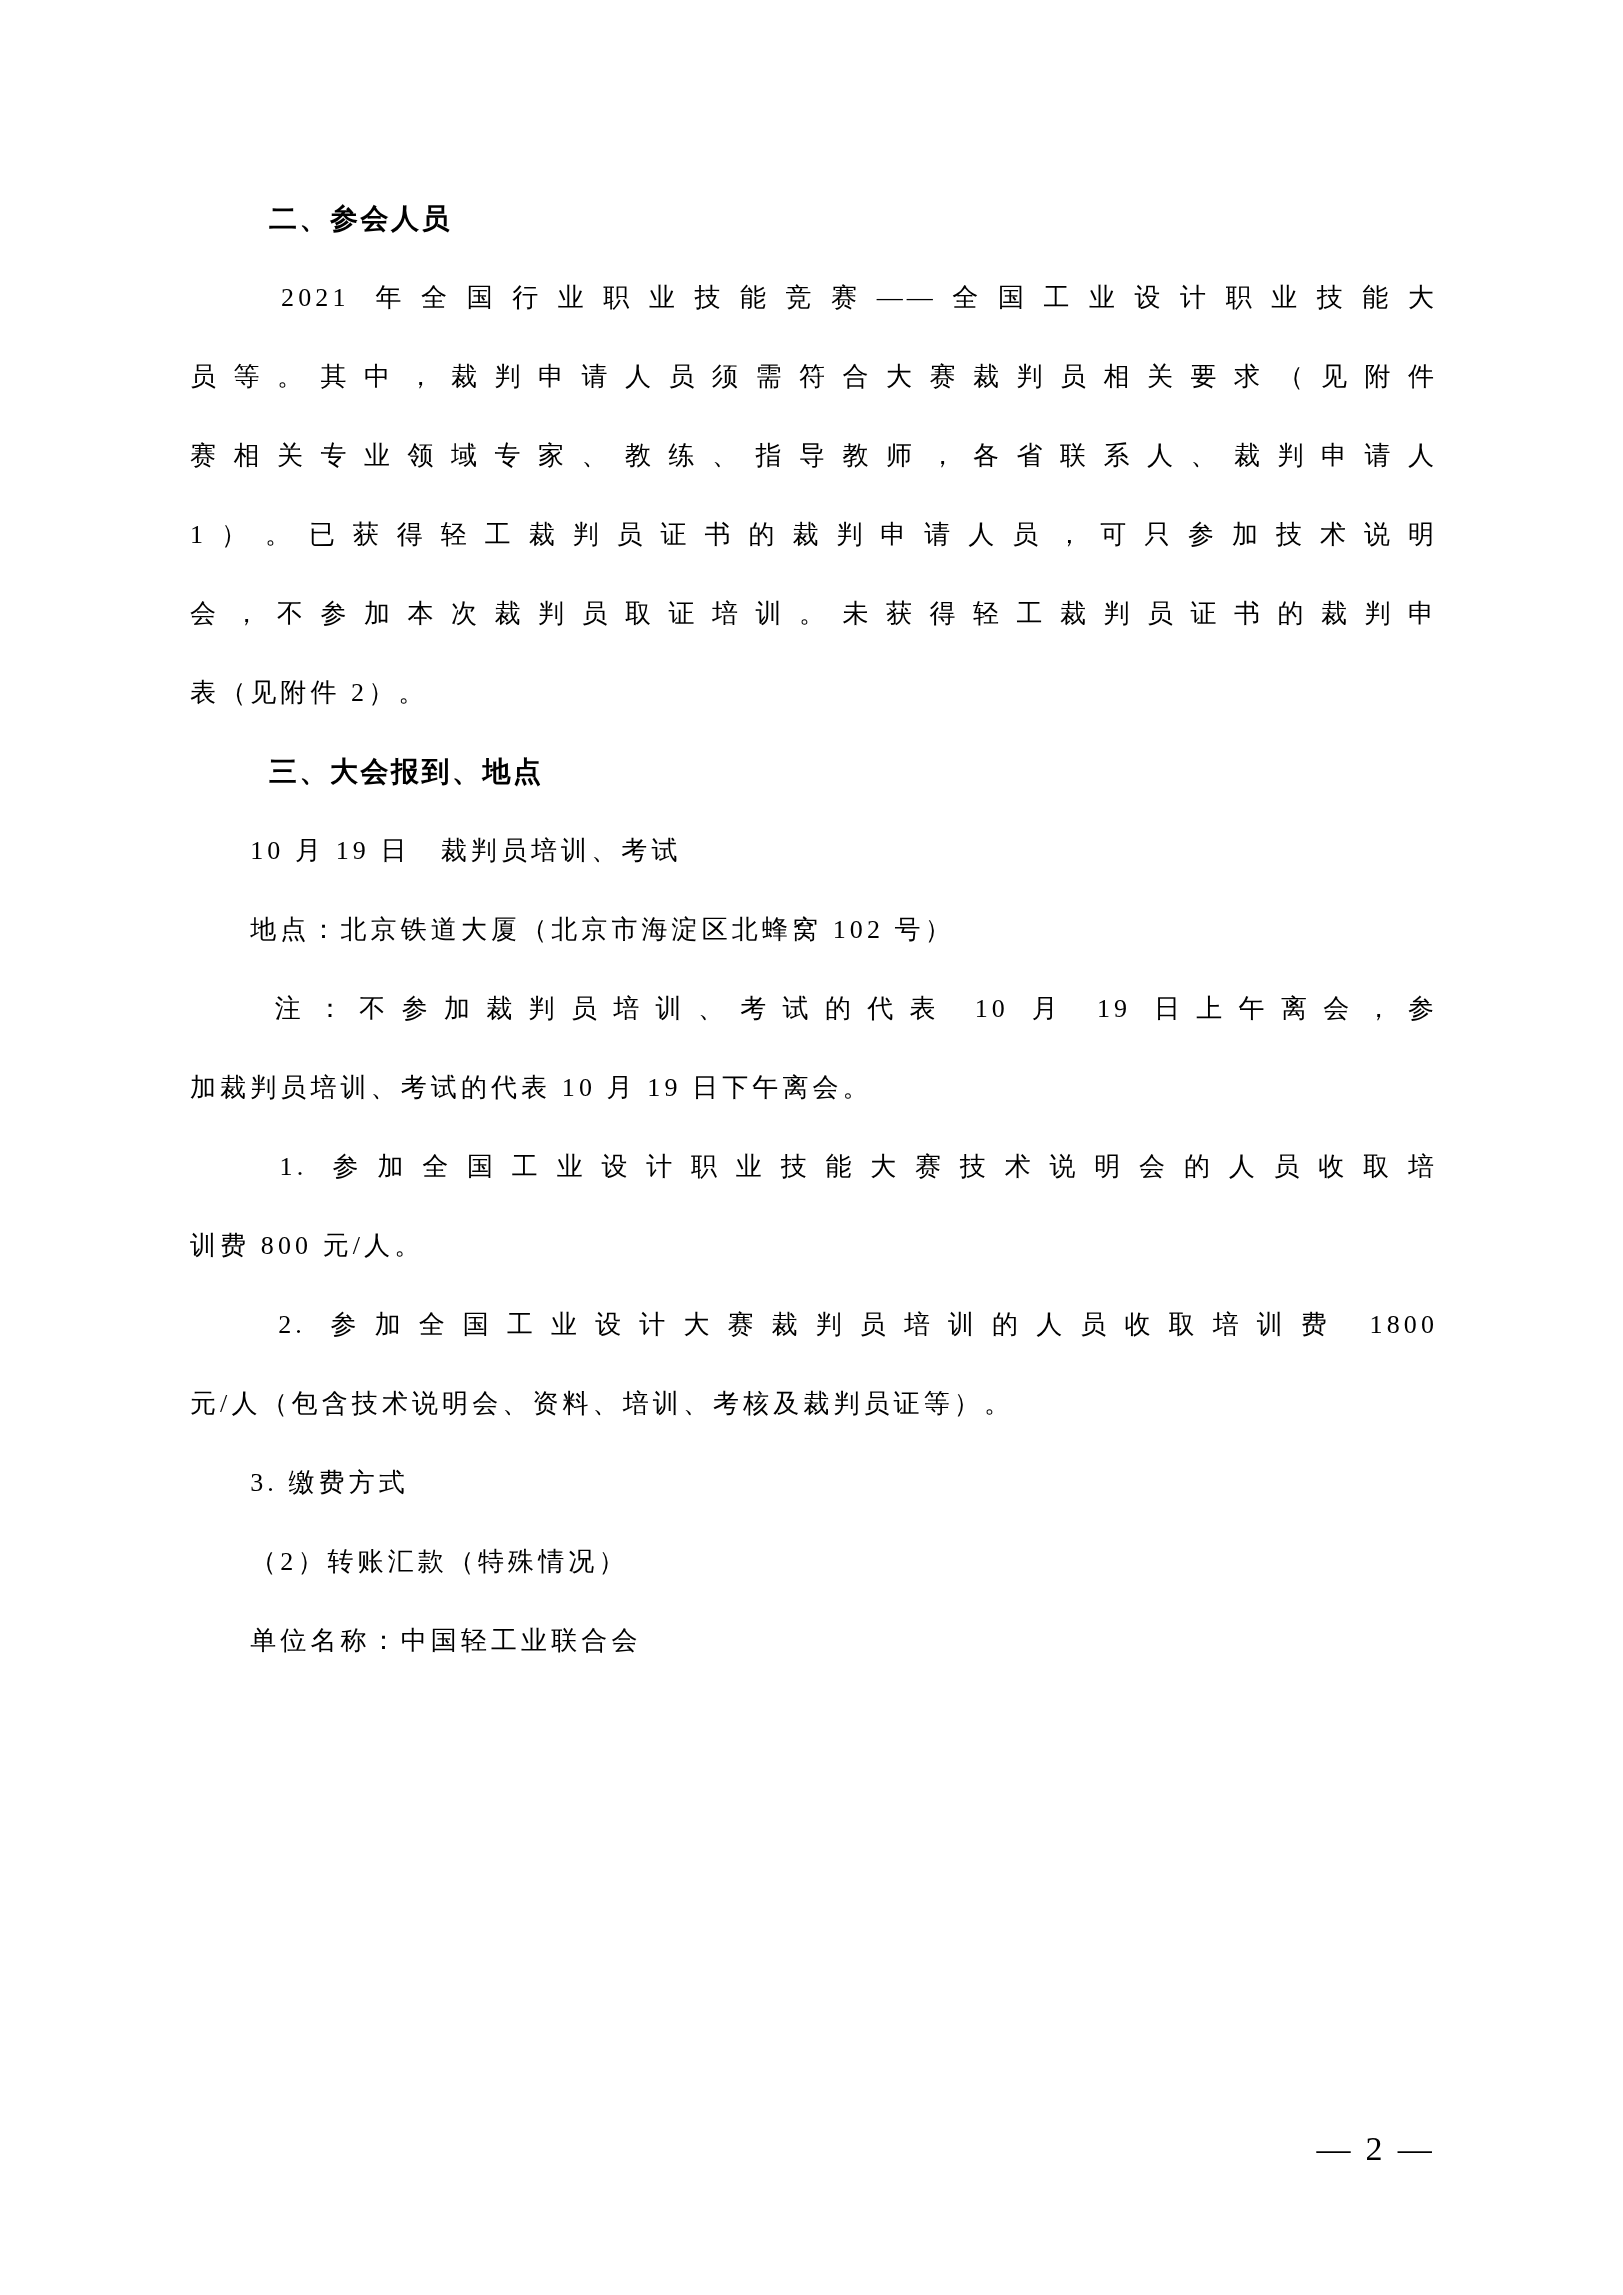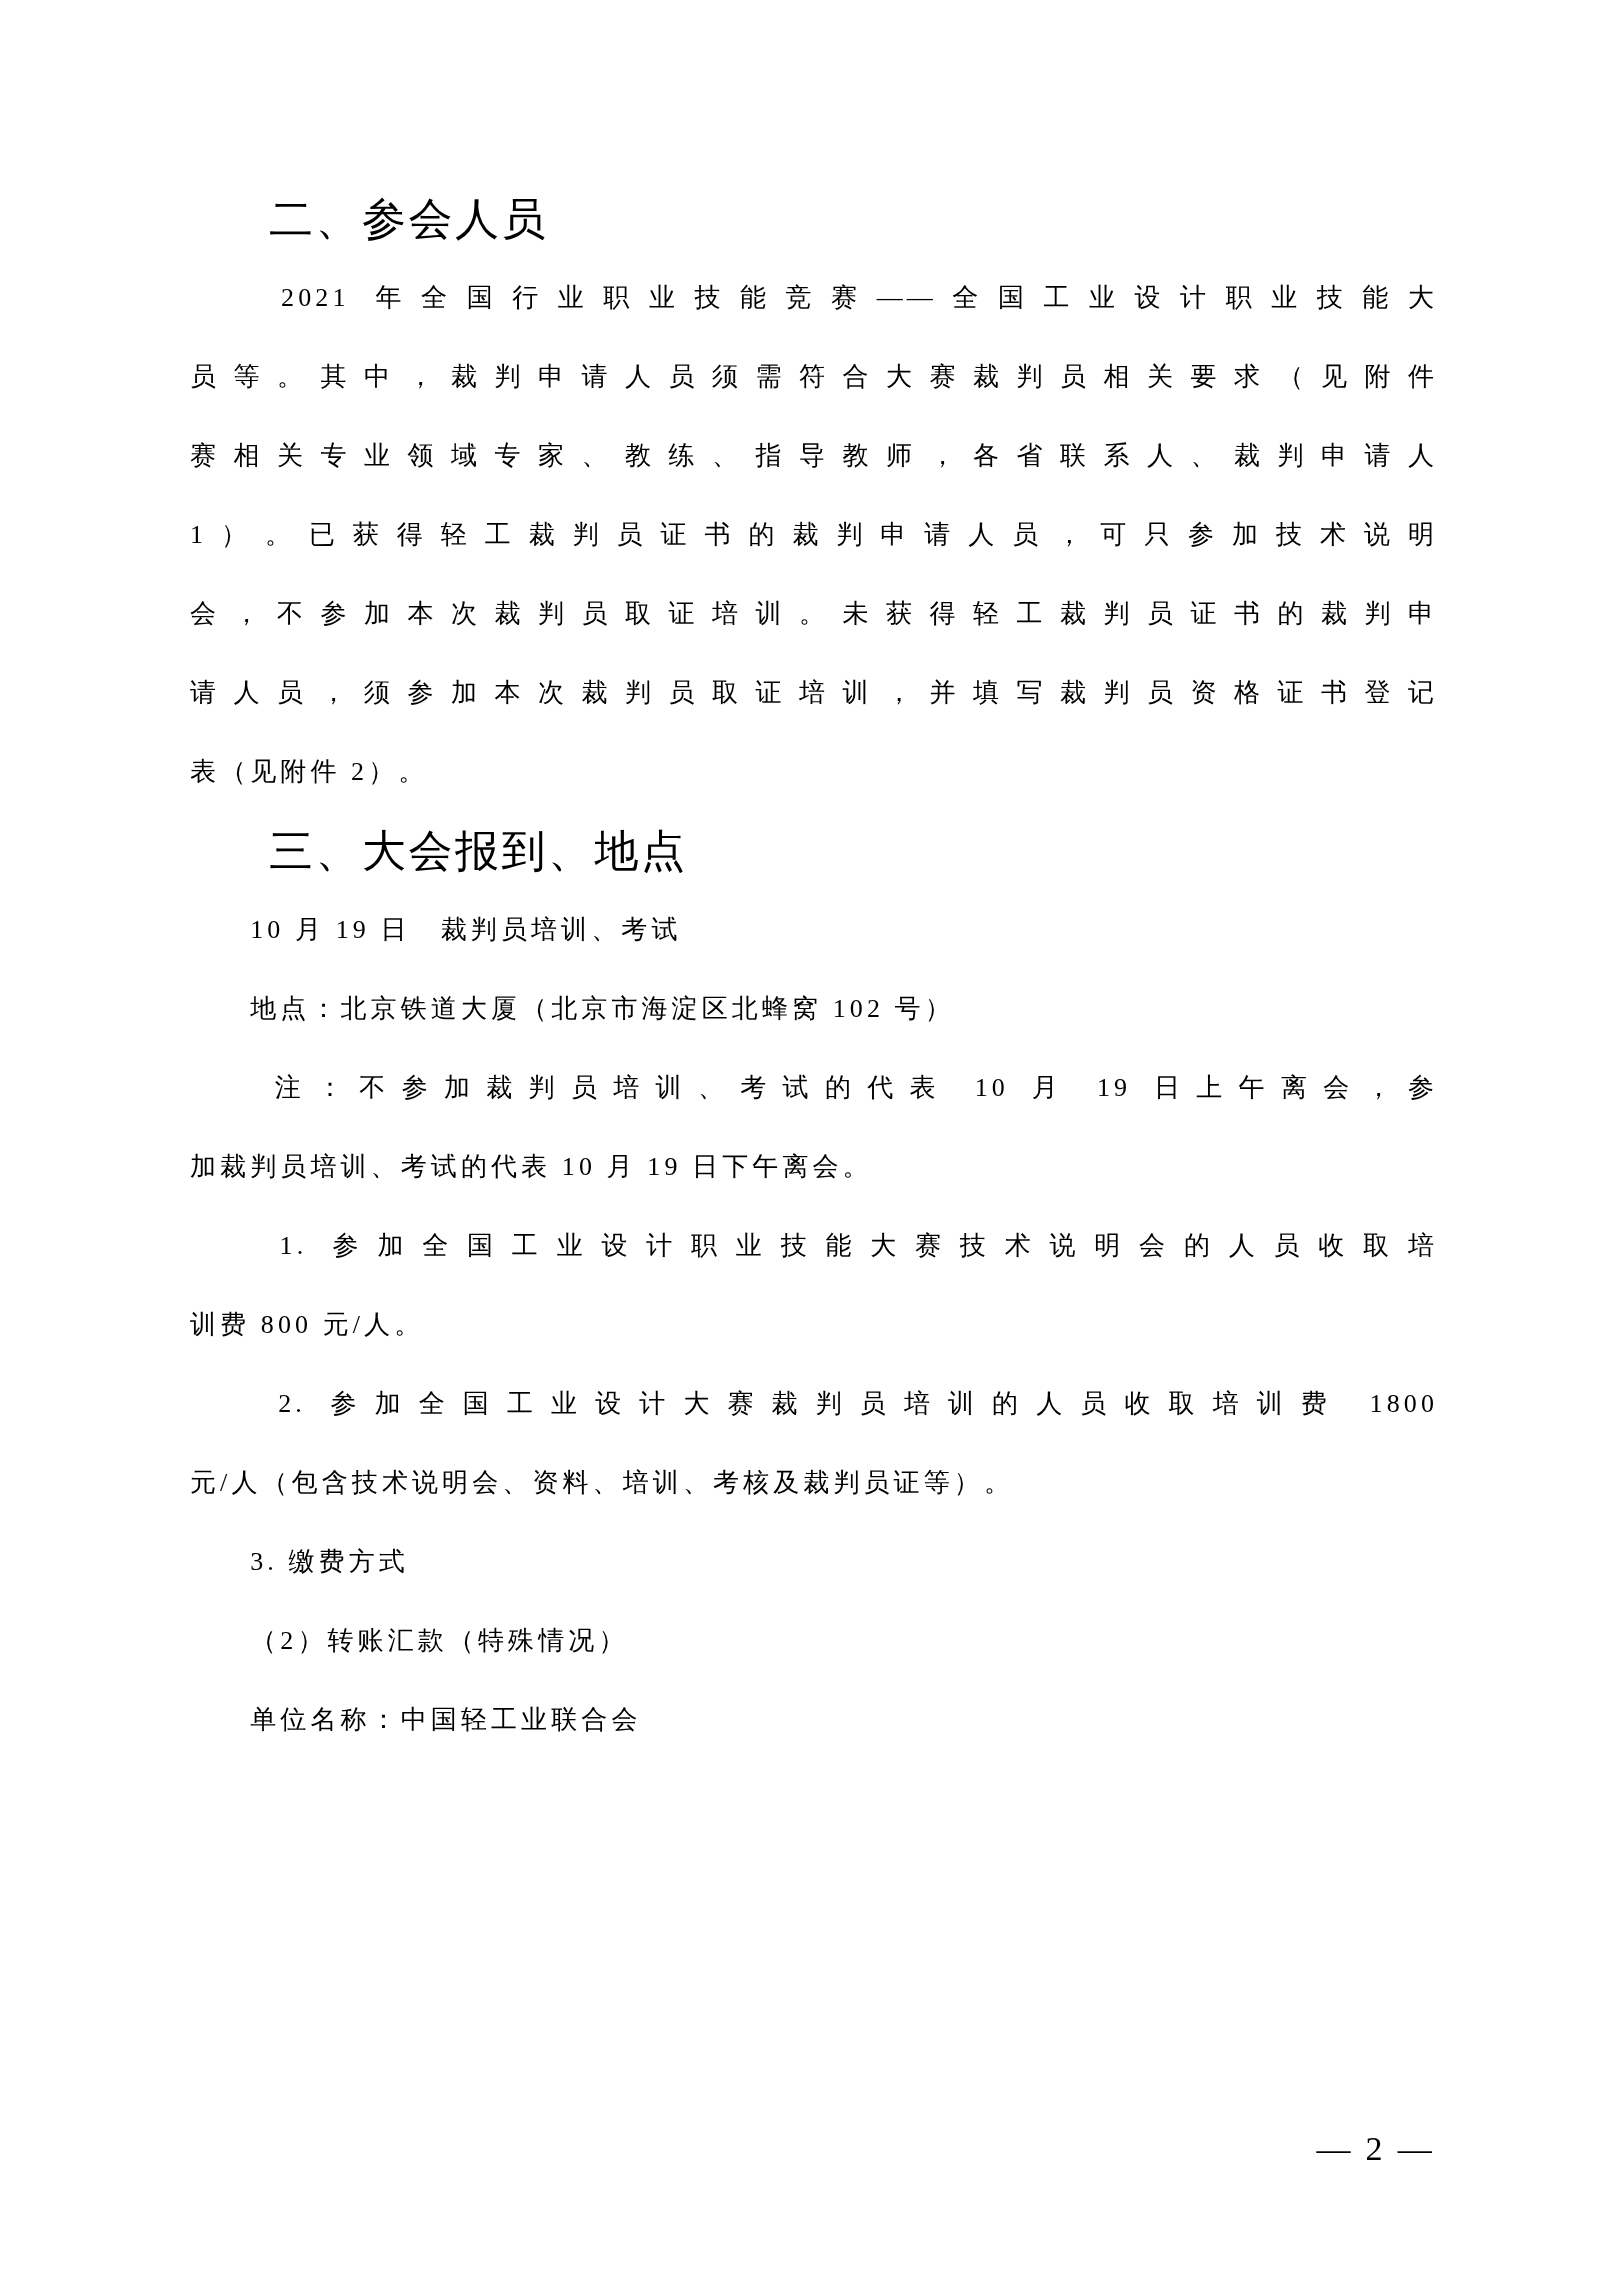--- a/index.html
+++ b/index.html
@@ -18,22 +18,22 @@
     overflow: hidden;
   }
   .content {
     position: absolute;
     left: 190px;
     top: 179px;
     width: 1248px;
   }
   .heading {
     font-family: "Liberation Sans", "DejaVu Sans", sans-serif;
-    font-weight: 400;
-    font-size: 44px;
+    font-weight: 700;
+    font-size: 28px;
     line-height: 79px;
     letter-spacing: 2.5px;
     padding-left: 79px;
     white-space: nowrap;
   }
   .para { margin: 0; }
   .line {
     font-size: 26px;
     line-height: 79px;
     letter-spacing: 4.1px;
@@ -61,21 +61,20 @@
 <div class="page">
   <main class="content">
       <section>
         <div class="heading">二、参会人员</div>
         <div class="para">
           <div class="line">　　2021 年全国行业职业技能竞赛——全国工业设计职业技能大</div>
           <div class="line">员等。其中，裁判申请人员须需符合大赛裁判员相关要求（见附件</div>
           <div class="line">赛相关专业领域专家、教练、指导教师，各省联系人、裁判申请人</div>
           <div class="line">1）。已获得轻工裁判员证书的裁判申请人员，可只参加技术说明</div>
           <div class="line">会，不参加本次裁判员取证培训。未获得轻工裁判员证书的裁判申</div>
-          <div class="line">请人员，须参加本次裁判员取证培训，并填写裁判员资格证书登记</div>
           <div class="line">表（见附件 2）。</div>
         </div>
       </section>
       <section>
         <div class="heading">三、大会报到、地点</div>
         <div class="para">
           <div class="line">　　10 月 19 日　裁判员培训、考试</div>
         </div>
         <div class="para">
           <div class="line">　　地点：北京铁道大厦（北京市海淀区北蜂窝 102 号）</div>

